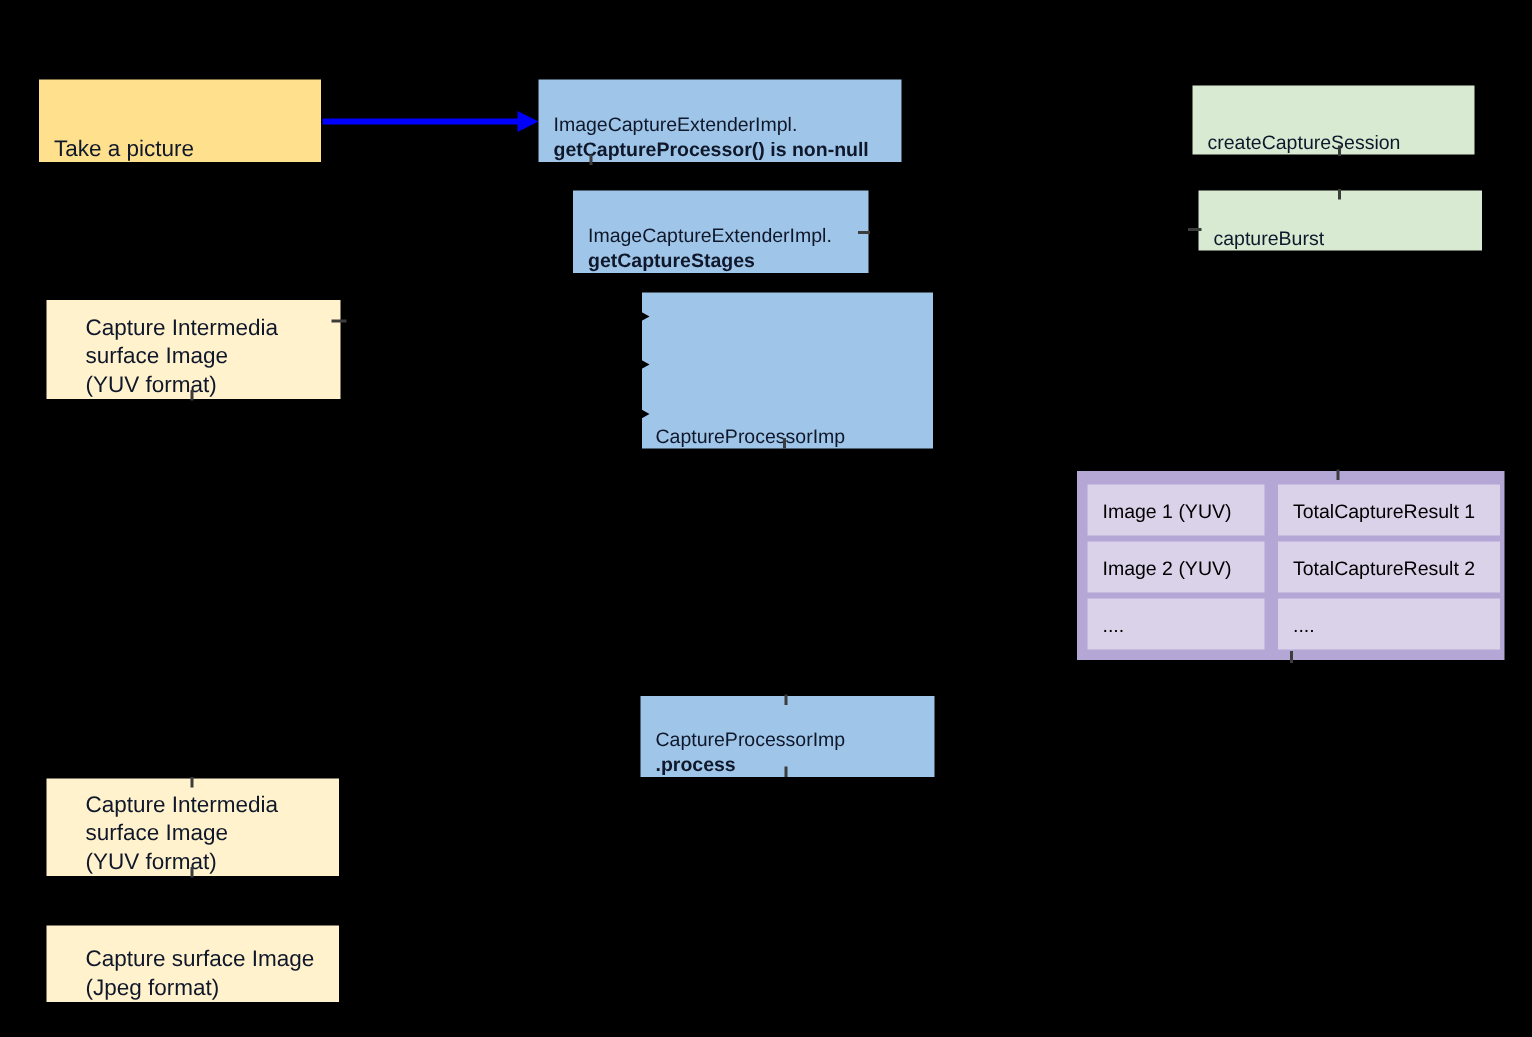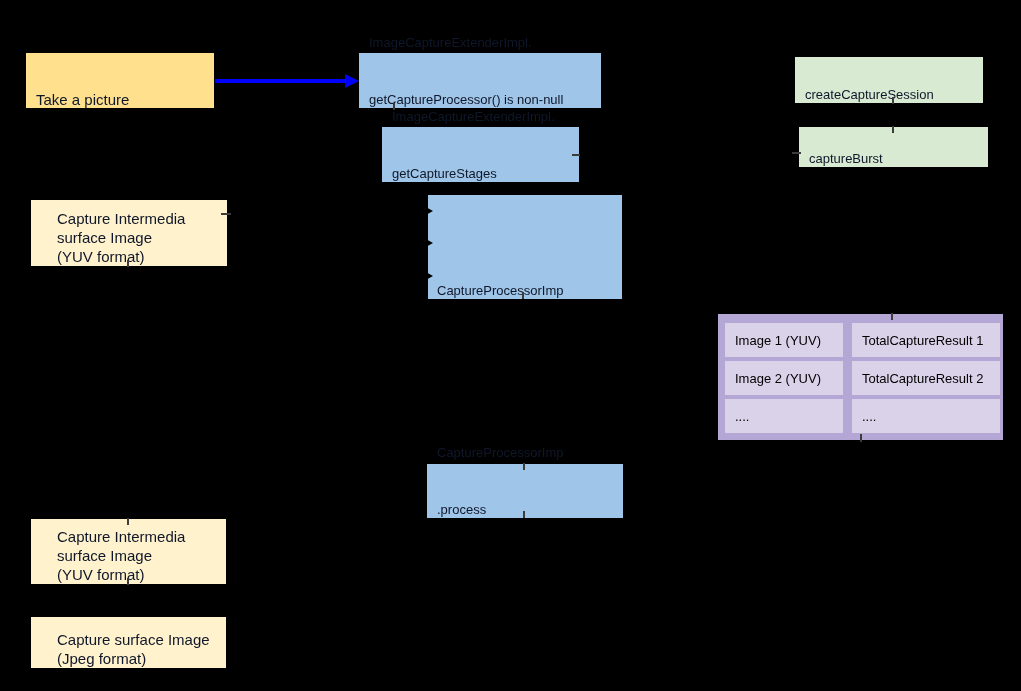--- a/index.html
+++ b/index.html
@@ -39,21 +39,21 @@
     padding-left: 26px;
   }
   .blue {
     background: #9FC5E8;
     padding-left: 10px;
   }
   .green {
     background: #D9EAD3;
     padding-left: 10px;
   }
-  .bold { font-weight: normal; margin-top: 40px; }
+  .bold { font-weight: bold; }
   
   .arrow-shaft {
     position: absolute;
     left: 215px;
     top: 79px;
     width: 131px;
     height: 4px;
     background: #0000FF;
   }
   .arrow-head {

